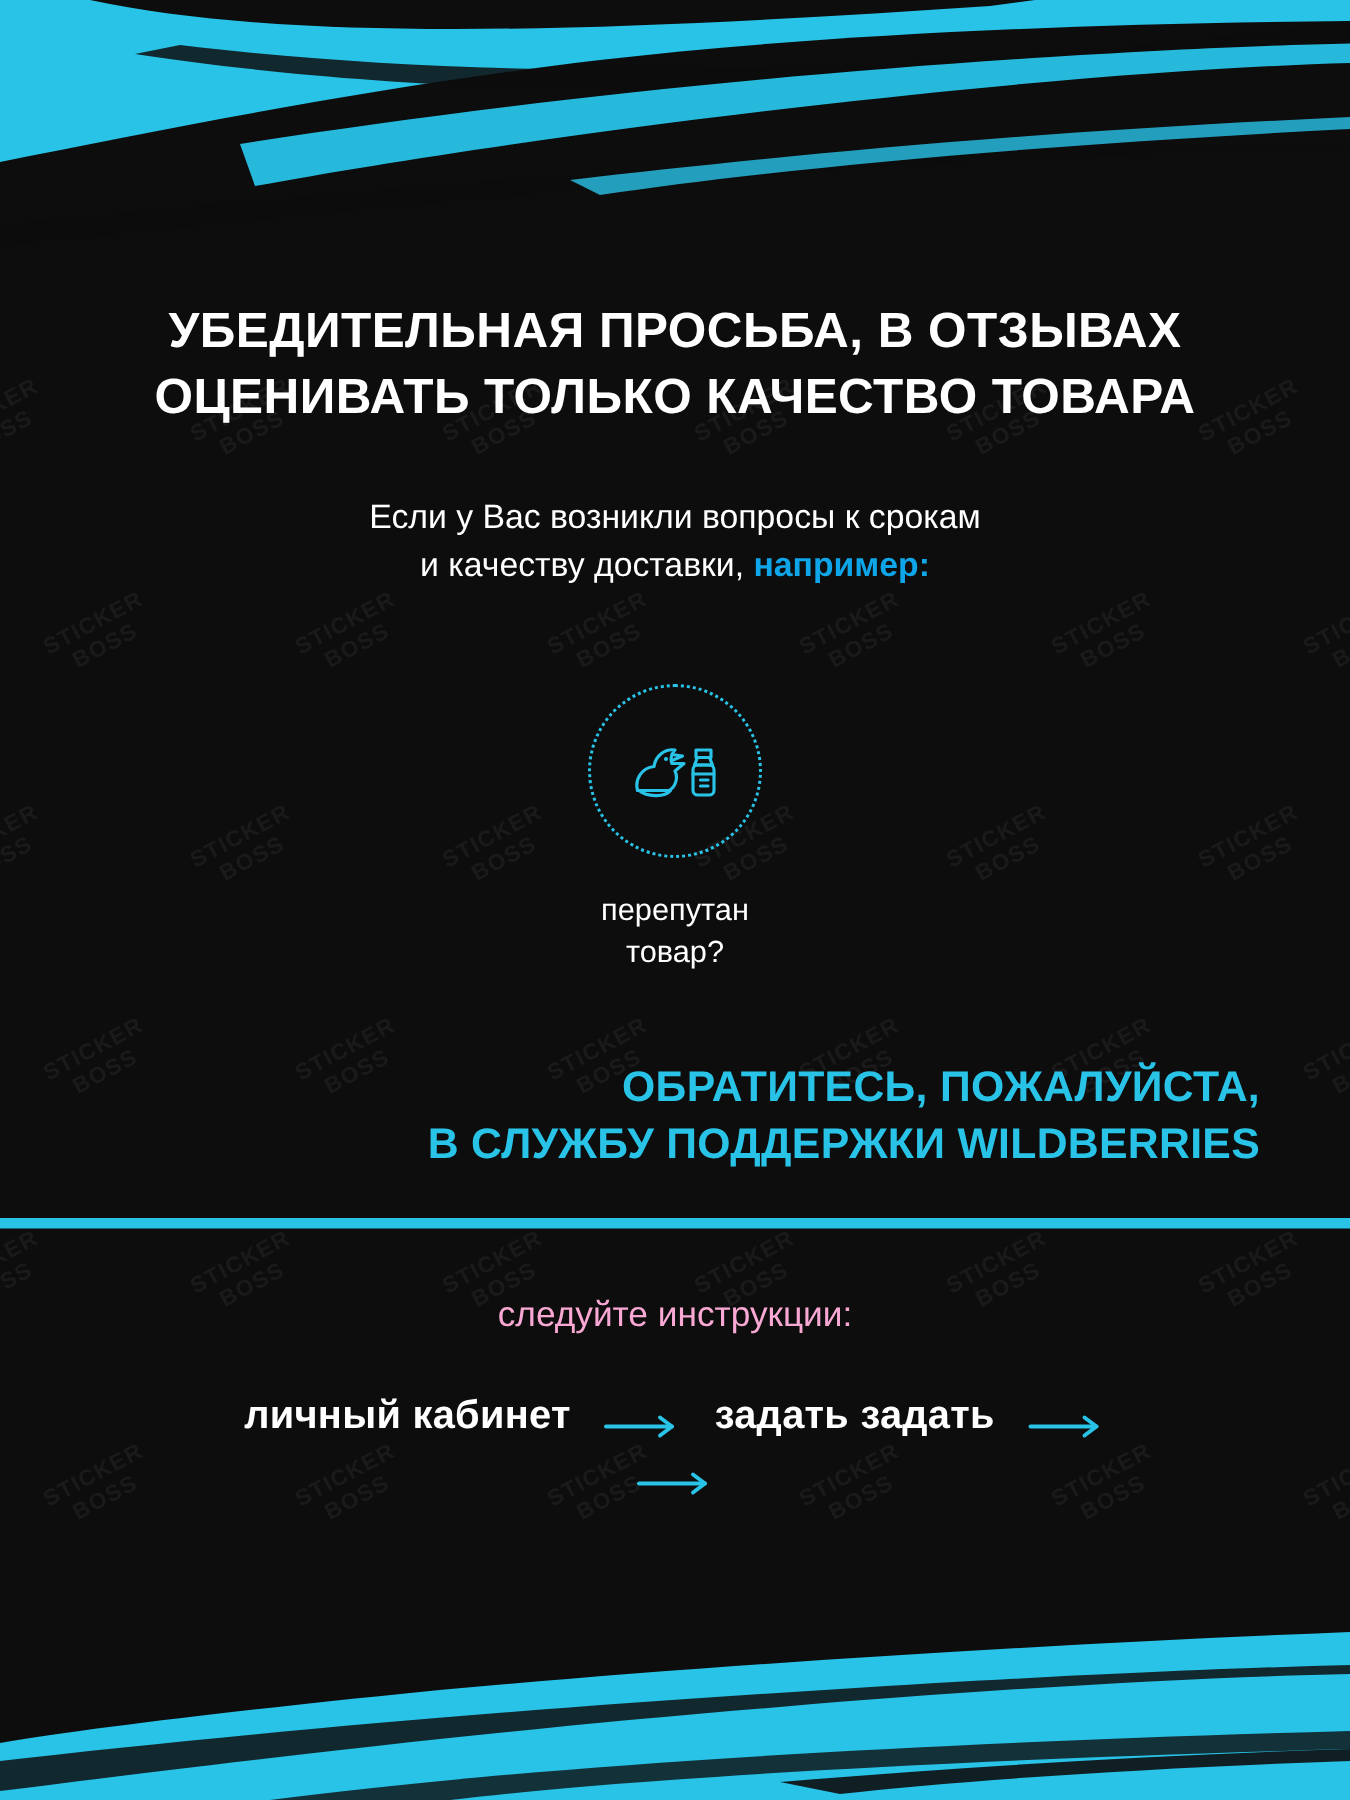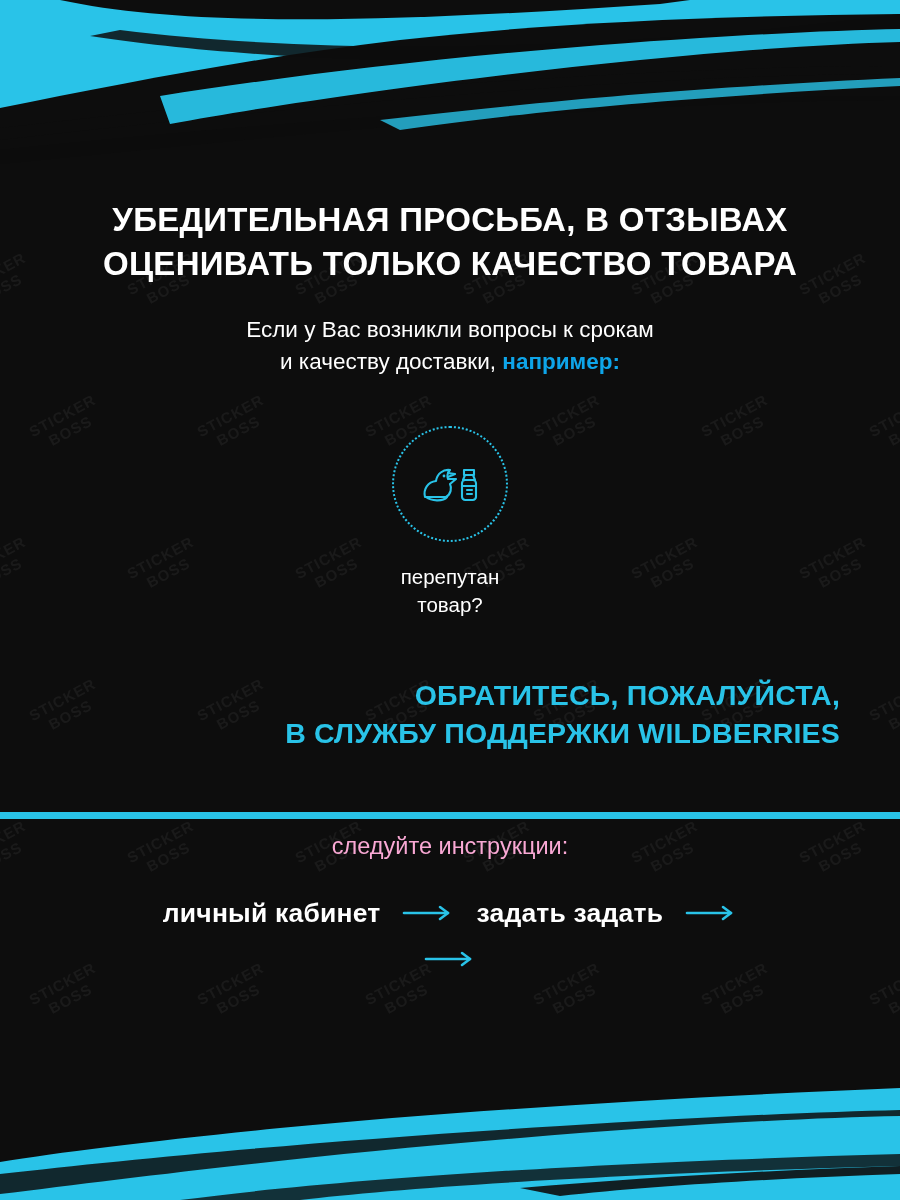--- a/index.html
+++ b/index.html
@@ -74,21 +74,21 @@
     color: #ffffff;
     font-size: 33px;
     font-weight: 700;
     line-height: 1.33;
     letter-spacing: 0.3px;
     text-align: center;
     text-transform: uppercase;
   }
 
   .subtext {
-    margin: 0;
+    margin: 15px;
     padding: 28px 70px 0 70px;
     color: #ffffff;
     font-size: 22.5px;
     line-height: 1.45;
     text-align: center;
     font-weight: 400;
   }
   .subtext .accent {
     color: #0ea5e9;
     font-weight: 700;
@@ -154,21 +154,21 @@
     font-weight: 400;
   }
   .lower-intro .accent {
     color: #f9a8d4;
   }
   .steps {
     padding-top: 34px;
   }
   .steps-line {
     display: flex;
-    align-items: center;
+    align-items: flex-end;
     justify-content: center;
     gap: 22px;
   }
   .steps-line + .steps-line {
     margin-top: 22px;
   }
   .step {
     color: #ffffff;
     font-size: 26.5px;
     font-weight: 700;

